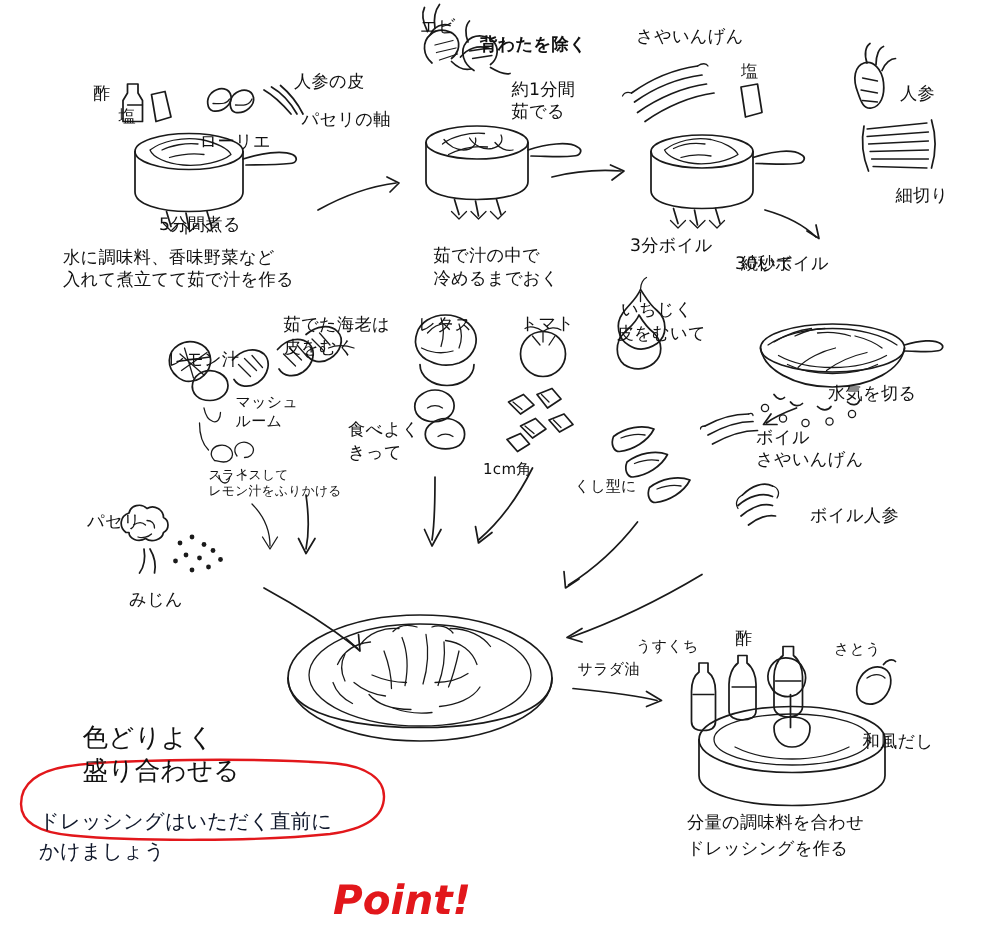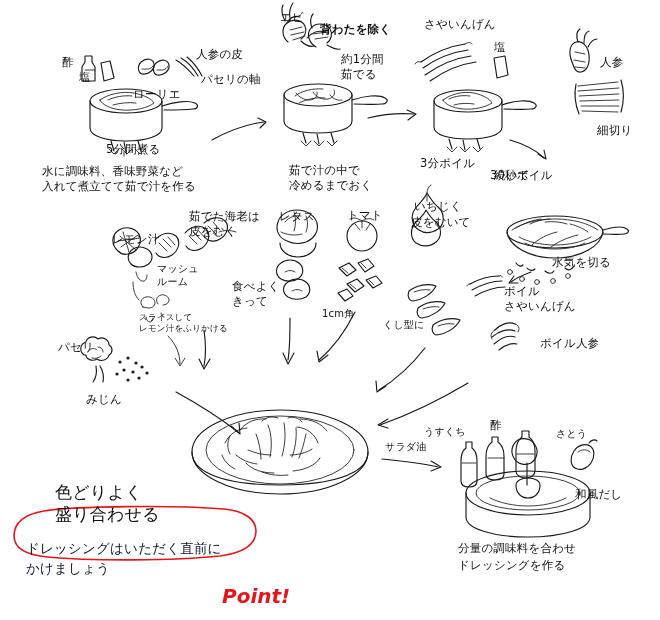--- a/index.html
+++ b/index.html
@@ -21,21 +21,21 @@
     font-size: 11.5px;
     line-height: 1.32;
     color: #111111;
     white-space: pre;
     letter-spacing: 0.2px;
   }
   .lbl.sm { font-size: 10px; }
   .lbl.xs { font-size: 8.5px; }
   .lbl.big { font-size: 17px; margin-top: 36px; }
   .lbl.point {
-    font-size: 20px;
+    font-size: 27px;
     font-weight: bold;
     font-style: italic;
     color: #e2171b;
     font-family: "DejaVu Sans", "Liberation Sans", sans-serif;
     letter-spacing: 0px;
   }
   .lbl.red {
     color: #0f172a;
     font-size: 13.5px;
     line-height: 1.5;

